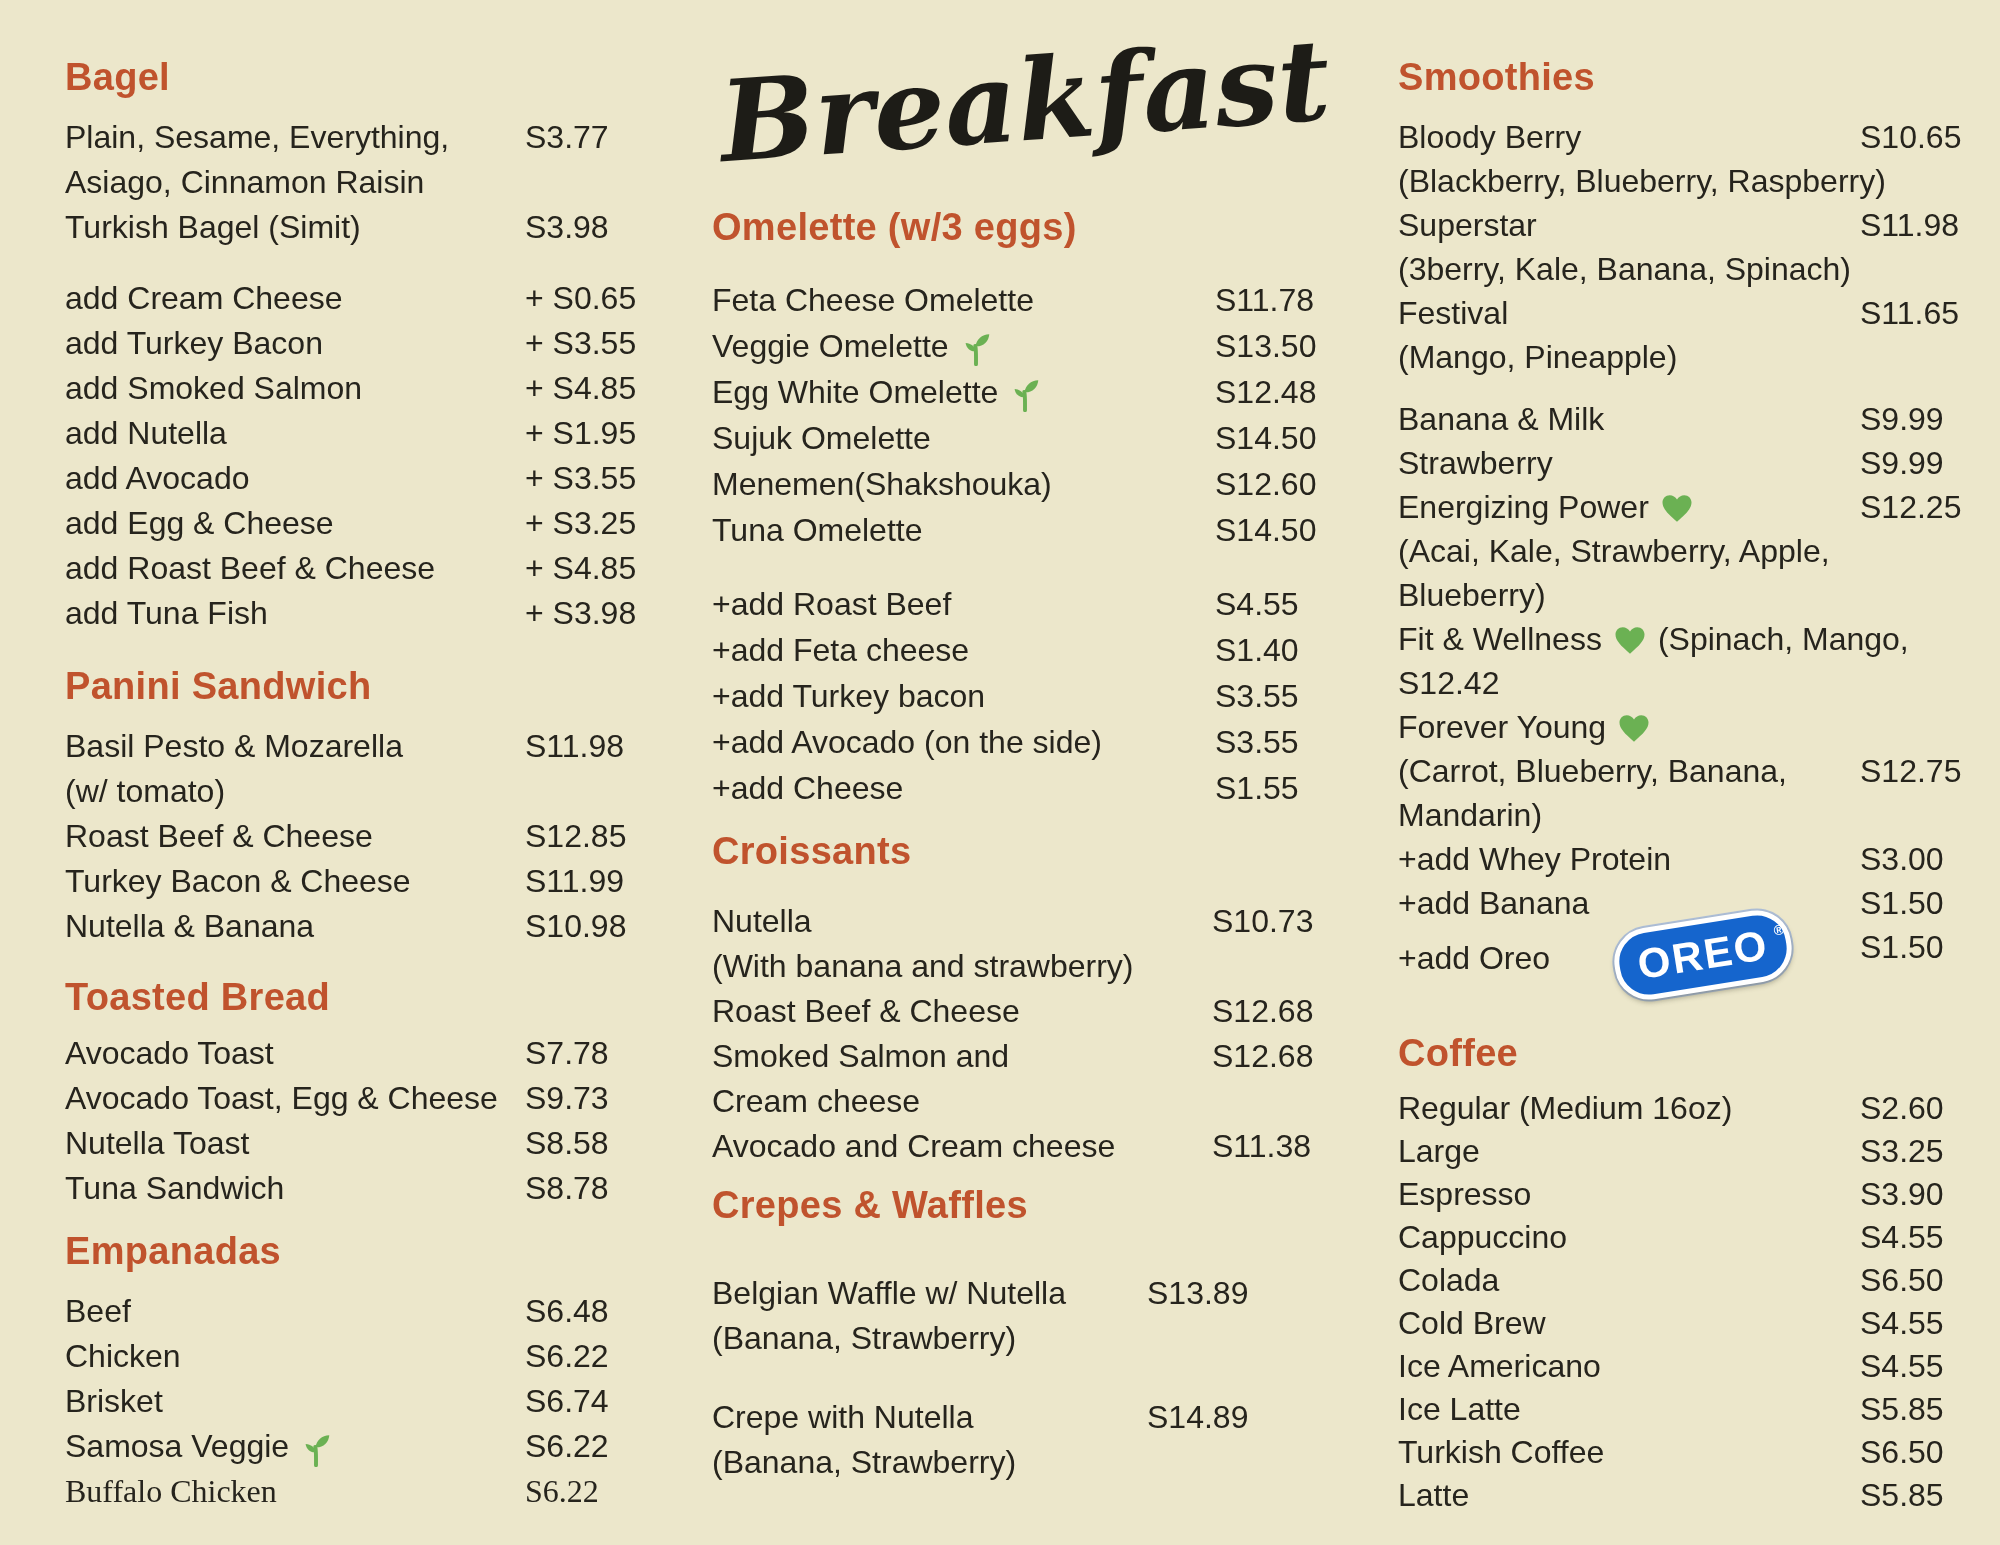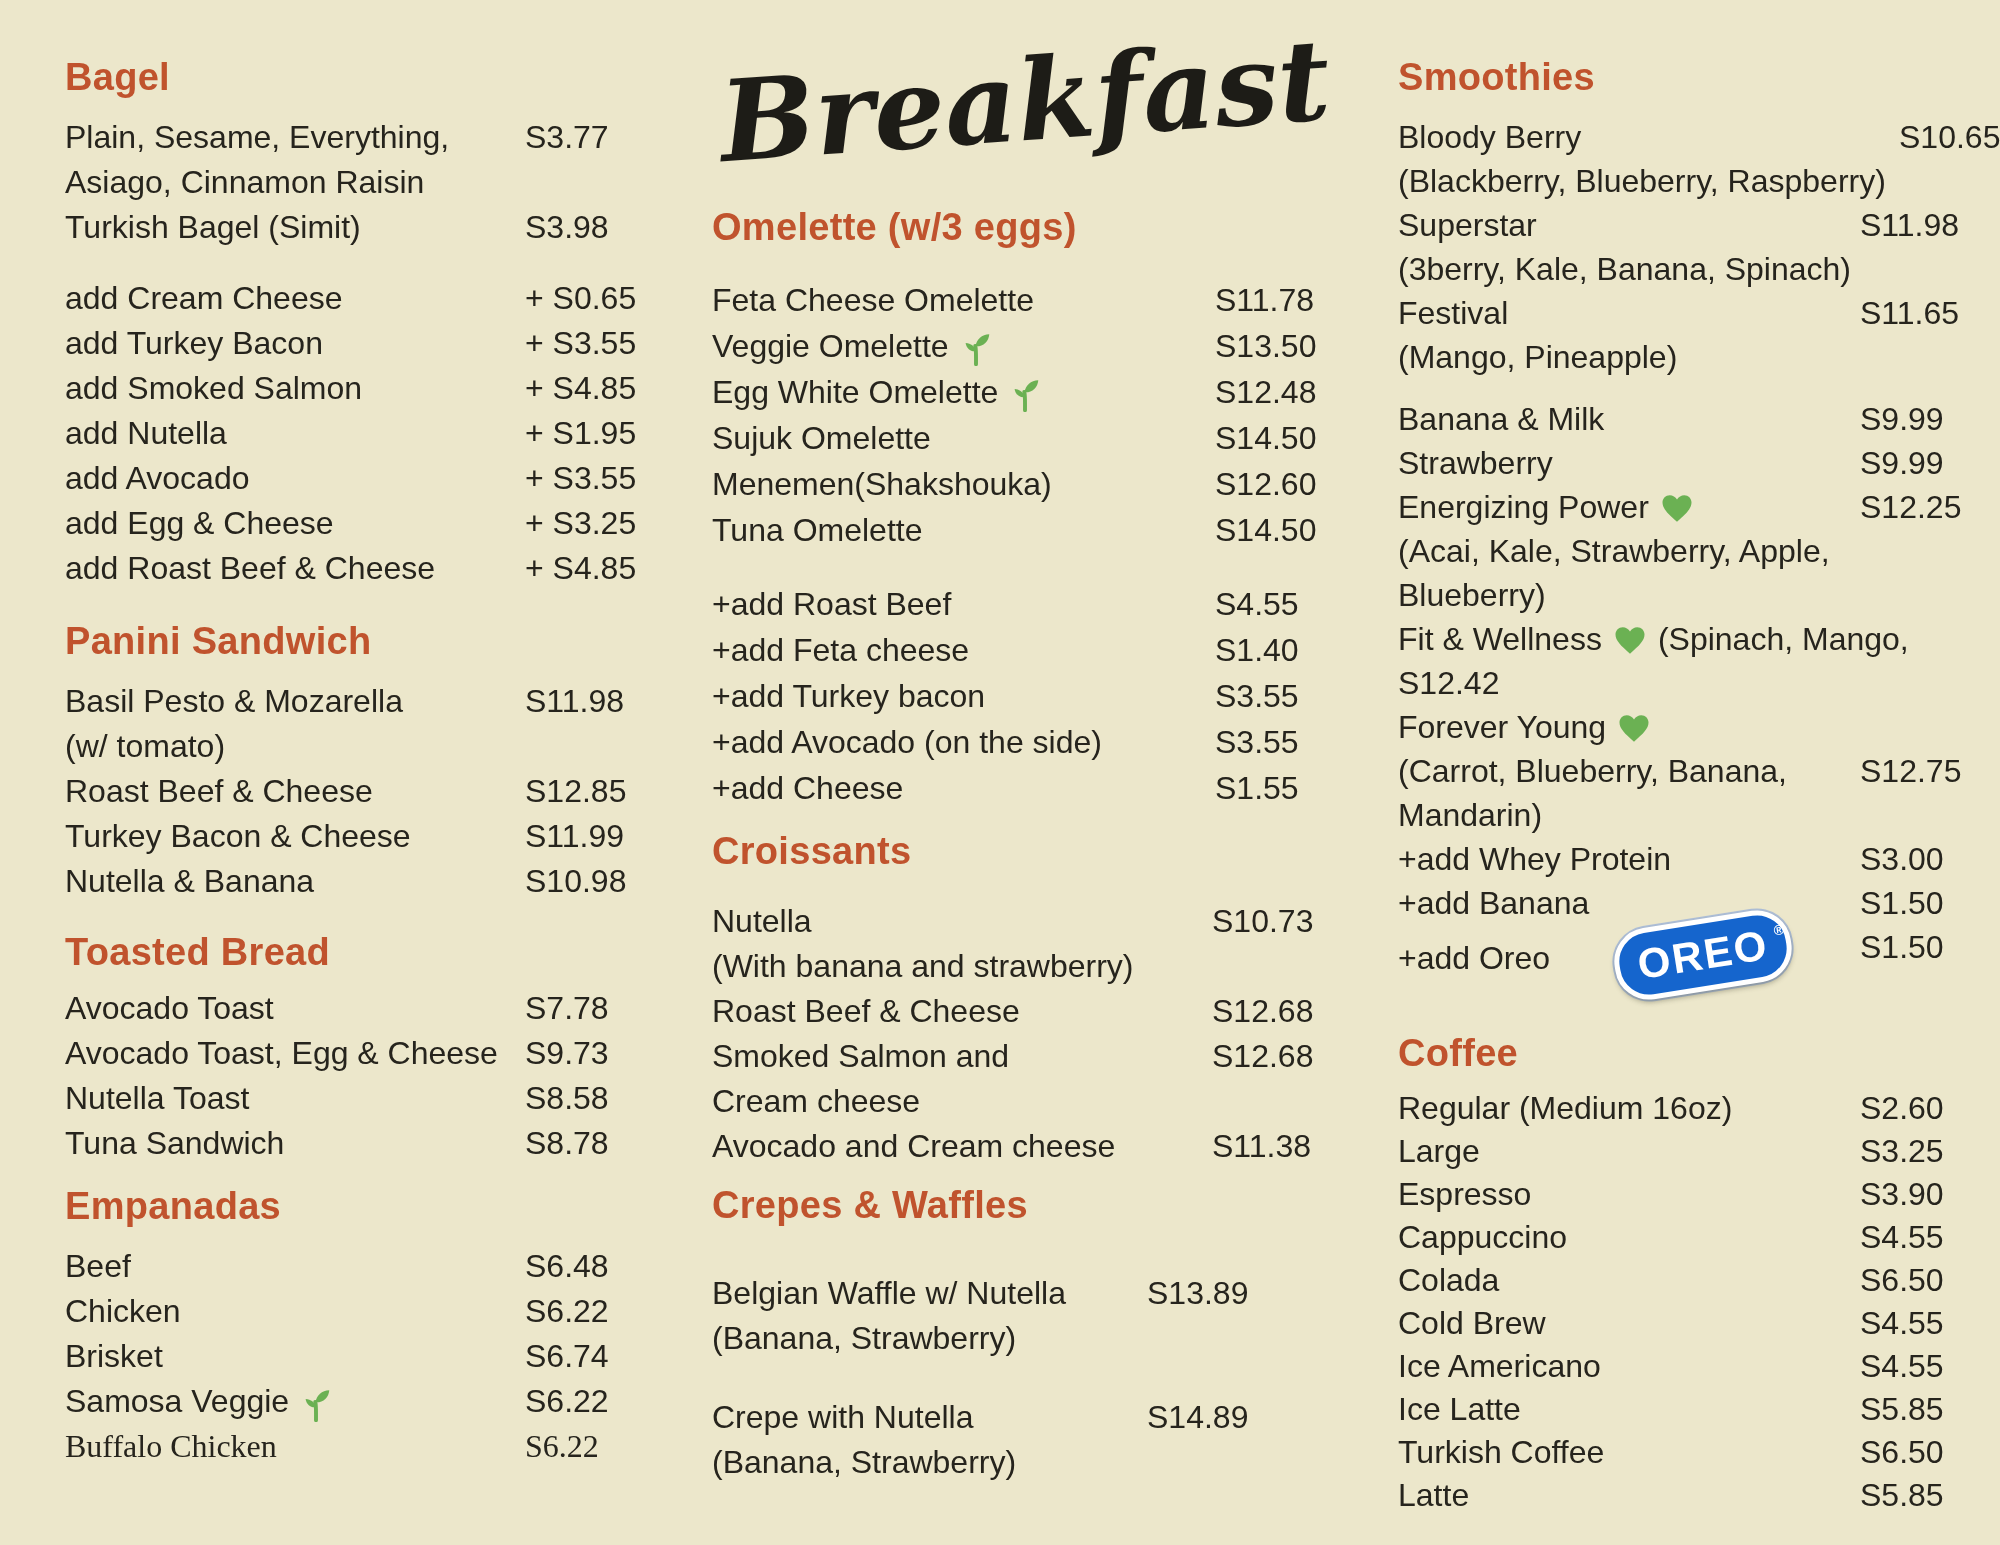--- a/index.html
+++ b/index.html
@@ -94,20 +94,26 @@
             <span>add Egg &amp; Cheese</span>
           </span>
           <span class="pr">+ S3.25</span>
         </div>
         <div class="row" style="min-height: 45px;">
           <span class="nm" style="width: 460px;">
             <span>add Roast Beef &amp; Cheese</span>
           </span>
           <span class="pr">+ S4.85</span>
         </div>
+        <div class="row" style="min-height: 45px;">
+          <span class="nm" style="width: 460px;">
+            <span>add Tuna Fish</span>
+          </span>
+          <span class="pr">+ S3.98</span>
+        </div>
       </div>
     </div>
     <div class="section" style="margin-top: 28px;">
       <h2 class="heading" style="margin-bottom: 16px;">Panini Sandwich</h2>
       <div class="rows" style="line-height: 45px;">
         <div class="row" style="min-height: 45px;">
           <span class="nm" style="width: 460px;">
             <span>Basil Pesto &amp; Mozarella</span>
           </span>
           <span class="pr">S11.98</span>
@@ -368,21 +374,21 @@
           </span>
         </div>
       </div>
     </div>
   </div>
 
 <div class="col" id="col3">
     <div class="section" style="margin-top: 0px;">
       <h2 class="heading" style="margin-bottom: 16px;">Smoothies</h2>
       <div class="rows" style="line-height: 44px;">
-        <div class="row" style="min-height: 44px; gap: 39px;">
+        <div class="row" style="min-height: 44px;">
           <span class="nm" style="width: 462px;">
             <span>Bloody Berry</span>
           </span>
           <span class="pr">S10.65</span>
         </div>
         <div class="row" style="min-height: 44px;">
           <span class="nm">
             <span>(Blackberry, Blueberry, Raspberry)</span>
           </span>
         </div>

